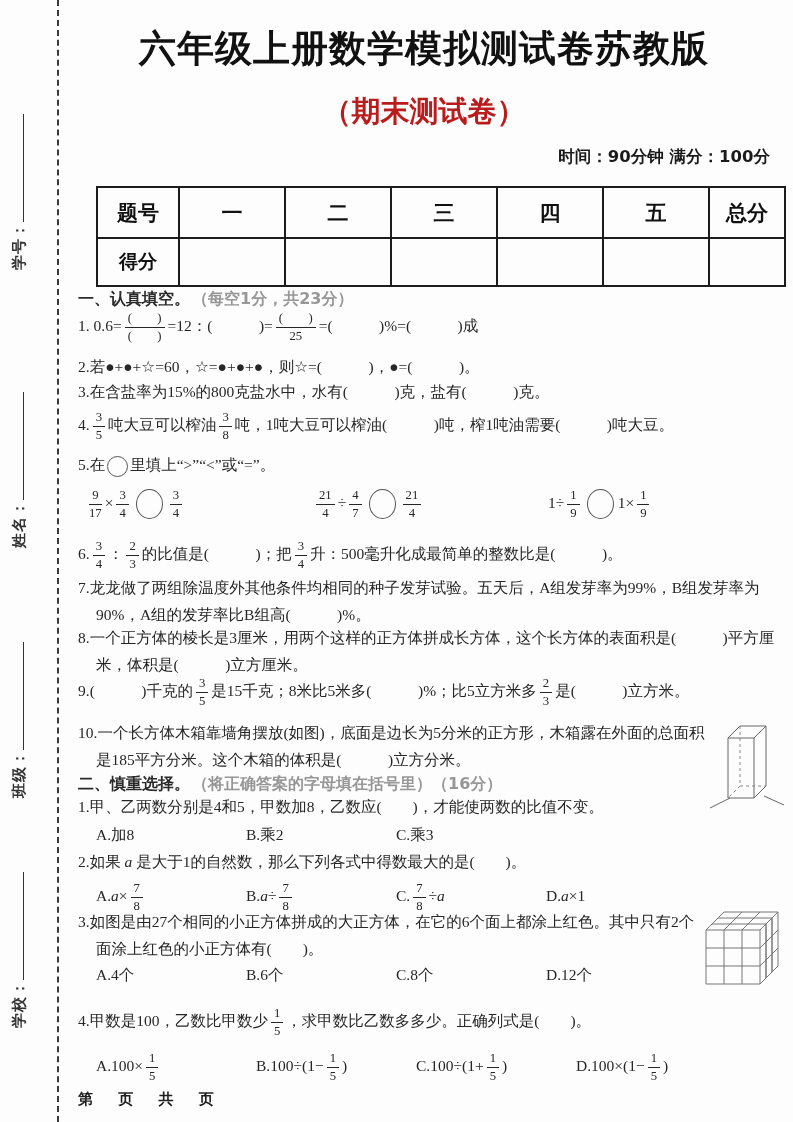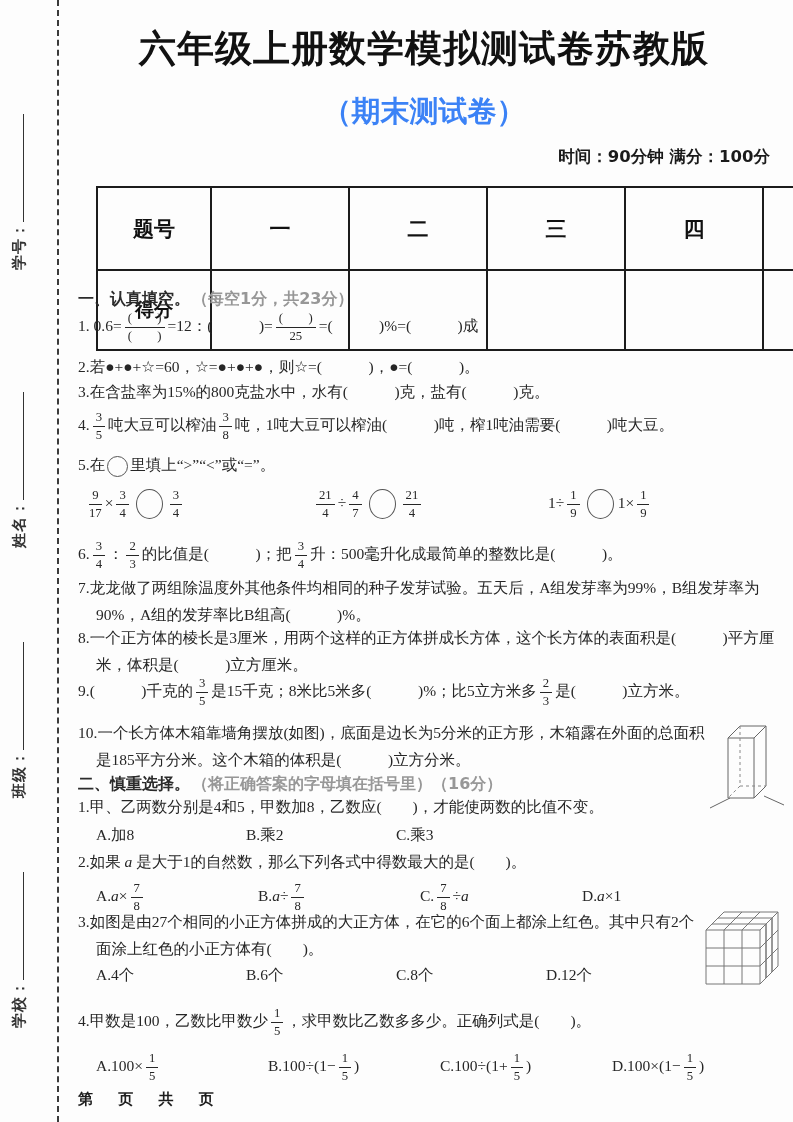--- a/index.html
+++ b/index.html
@@ -9,26 +9,26 @@
   .fold-line{position:absolute;left:57px;top:0;height:1122px;width:0;border-left:2.5px dashed #3a3a3a;}
   .side-group{position:absolute;left:10px;white-space:nowrap;transform:rotate(-90deg);transform-origin:0 0;
               font-size:15px;font-weight:600;color:#333;letter-spacing:1px;}
   .side-group .wline{display:inline-block;width:108px;border-bottom:1.6px solid #333;vertical-align:baseline;}
   
   .content{position:absolute;left:78px;top:0;width:692px;height:1122px;}
   .page-title{position:absolute;top:24px;left:0;width:100%;margin:0;text-align:center;
               font-family:"DejaVu Sans","Liberation Sans",sans-serif;font-weight:900;font-size:37px;
               letter-spacing:1px;color:#111;}
   .page-subtitle{position:absolute;top:92px;left:0;width:100%;margin:0;text-align:center;
-              font-family:"DejaVu Sans","Liberation Sans",sans-serif;font-weight:800;font-size:29px;color:#3b82f6;}
+              font-family:"DejaVu Sans","Liberation Sans",sans-serif;font-weight:800;font-size:29px;color:#b91c1c;}
   .exam-meta{position:absolute;top:146px;right:0;font-family:"DejaVu Sans","Liberation Sans",sans-serif;
               font-weight:700;font-size:16.5px;color:#1a1a1a;}
   
   .score-table{position:absolute;top:186px;left:18px;width:674px;border-collapse:collapse;table-layout:fixed;}
-  .score-table th,.score-table td{border:2px solid #1c1c1c;text-align:center;padding:16px;}
+  .score-table th,.score-table td{border:2px solid #1c1c1c;text-align:center;padding:0;}
   .score-table th{height:49px;font-family:"DejaVu Sans","Liberation Sans",sans-serif;font-size:21px;font-weight:800;color:#111;}
   .score-table td{height:46px;font-family:"DejaVu Sans","Liberation Sans",sans-serif;font-size:19px;font-weight:800;color:#111;}
   .col-label{width:80px;} .col-part{width:104px;} .col-total{width:74px;}
   
   .sec-head{position:absolute;left:0;width:100%;font-family:"DejaVu Sans","Liberation Sans",sans-serif;
             font-size:16px;line-height:22px;}
   .sec-bold{font-weight:800;color:#2b2b2b;}
   .sec-note{font-weight:600;color:#979797;margin-left:2px;}
   .q{position:absolute;left:0;width:692px;font-size:15.5px;line-height:26px;color:#262626;
      padding-left:18px;text-indent:-18px;}
@@ -40,21 +40,21 @@
   .frac .den{padding-top:1px;}
   .circ{display:inline-block;width:25px;height:28px;border:1.4px solid #555;border-radius:50%;
         vertical-align:middle;margin:0 4px;text-indent:0;}
   .circ.sm{width:19px;height:19px;margin:0 2px;}
   i{font-style:italic;font-family:"Liberation Serif",serif;}
   .compare-row{position:absolute;left:0;top:474px;width:692px;height:58px;}
   .cmp-item{position:absolute;top:0;font-size:15.5px;line-height:58px;color:#262626;}
   .cmp-1{left:8px;} .cmp-2{left:235px;} .cmp-3{left:470px;}
   .opts{position:absolute;left:0;width:692px;display:flex;padding-left:18px;box-sizing:border-box;
         font-size:15.5px;line-height:26px;color:#262626;}
-  .opts.tall{line-height:48px;gap:12px;}
+  .opts.tall{line-height:48px;}
   .opt{width:150px;} .opt:last-child{flex:1;}
   .opts-wide .opt{width:160px;}
   
   .fig{position:absolute;}
   .fig svg{display:block;}
   .page-footer{position:absolute;top:1090px;left:0;width:100%;text-align:left;
         font-family:"DejaVu Sans","Liberation Sans",sans-serif;font-size:15px;font-weight:600;
         letter-spacing:10px;color:#1d1d1d;}
 </style>
 </head>

